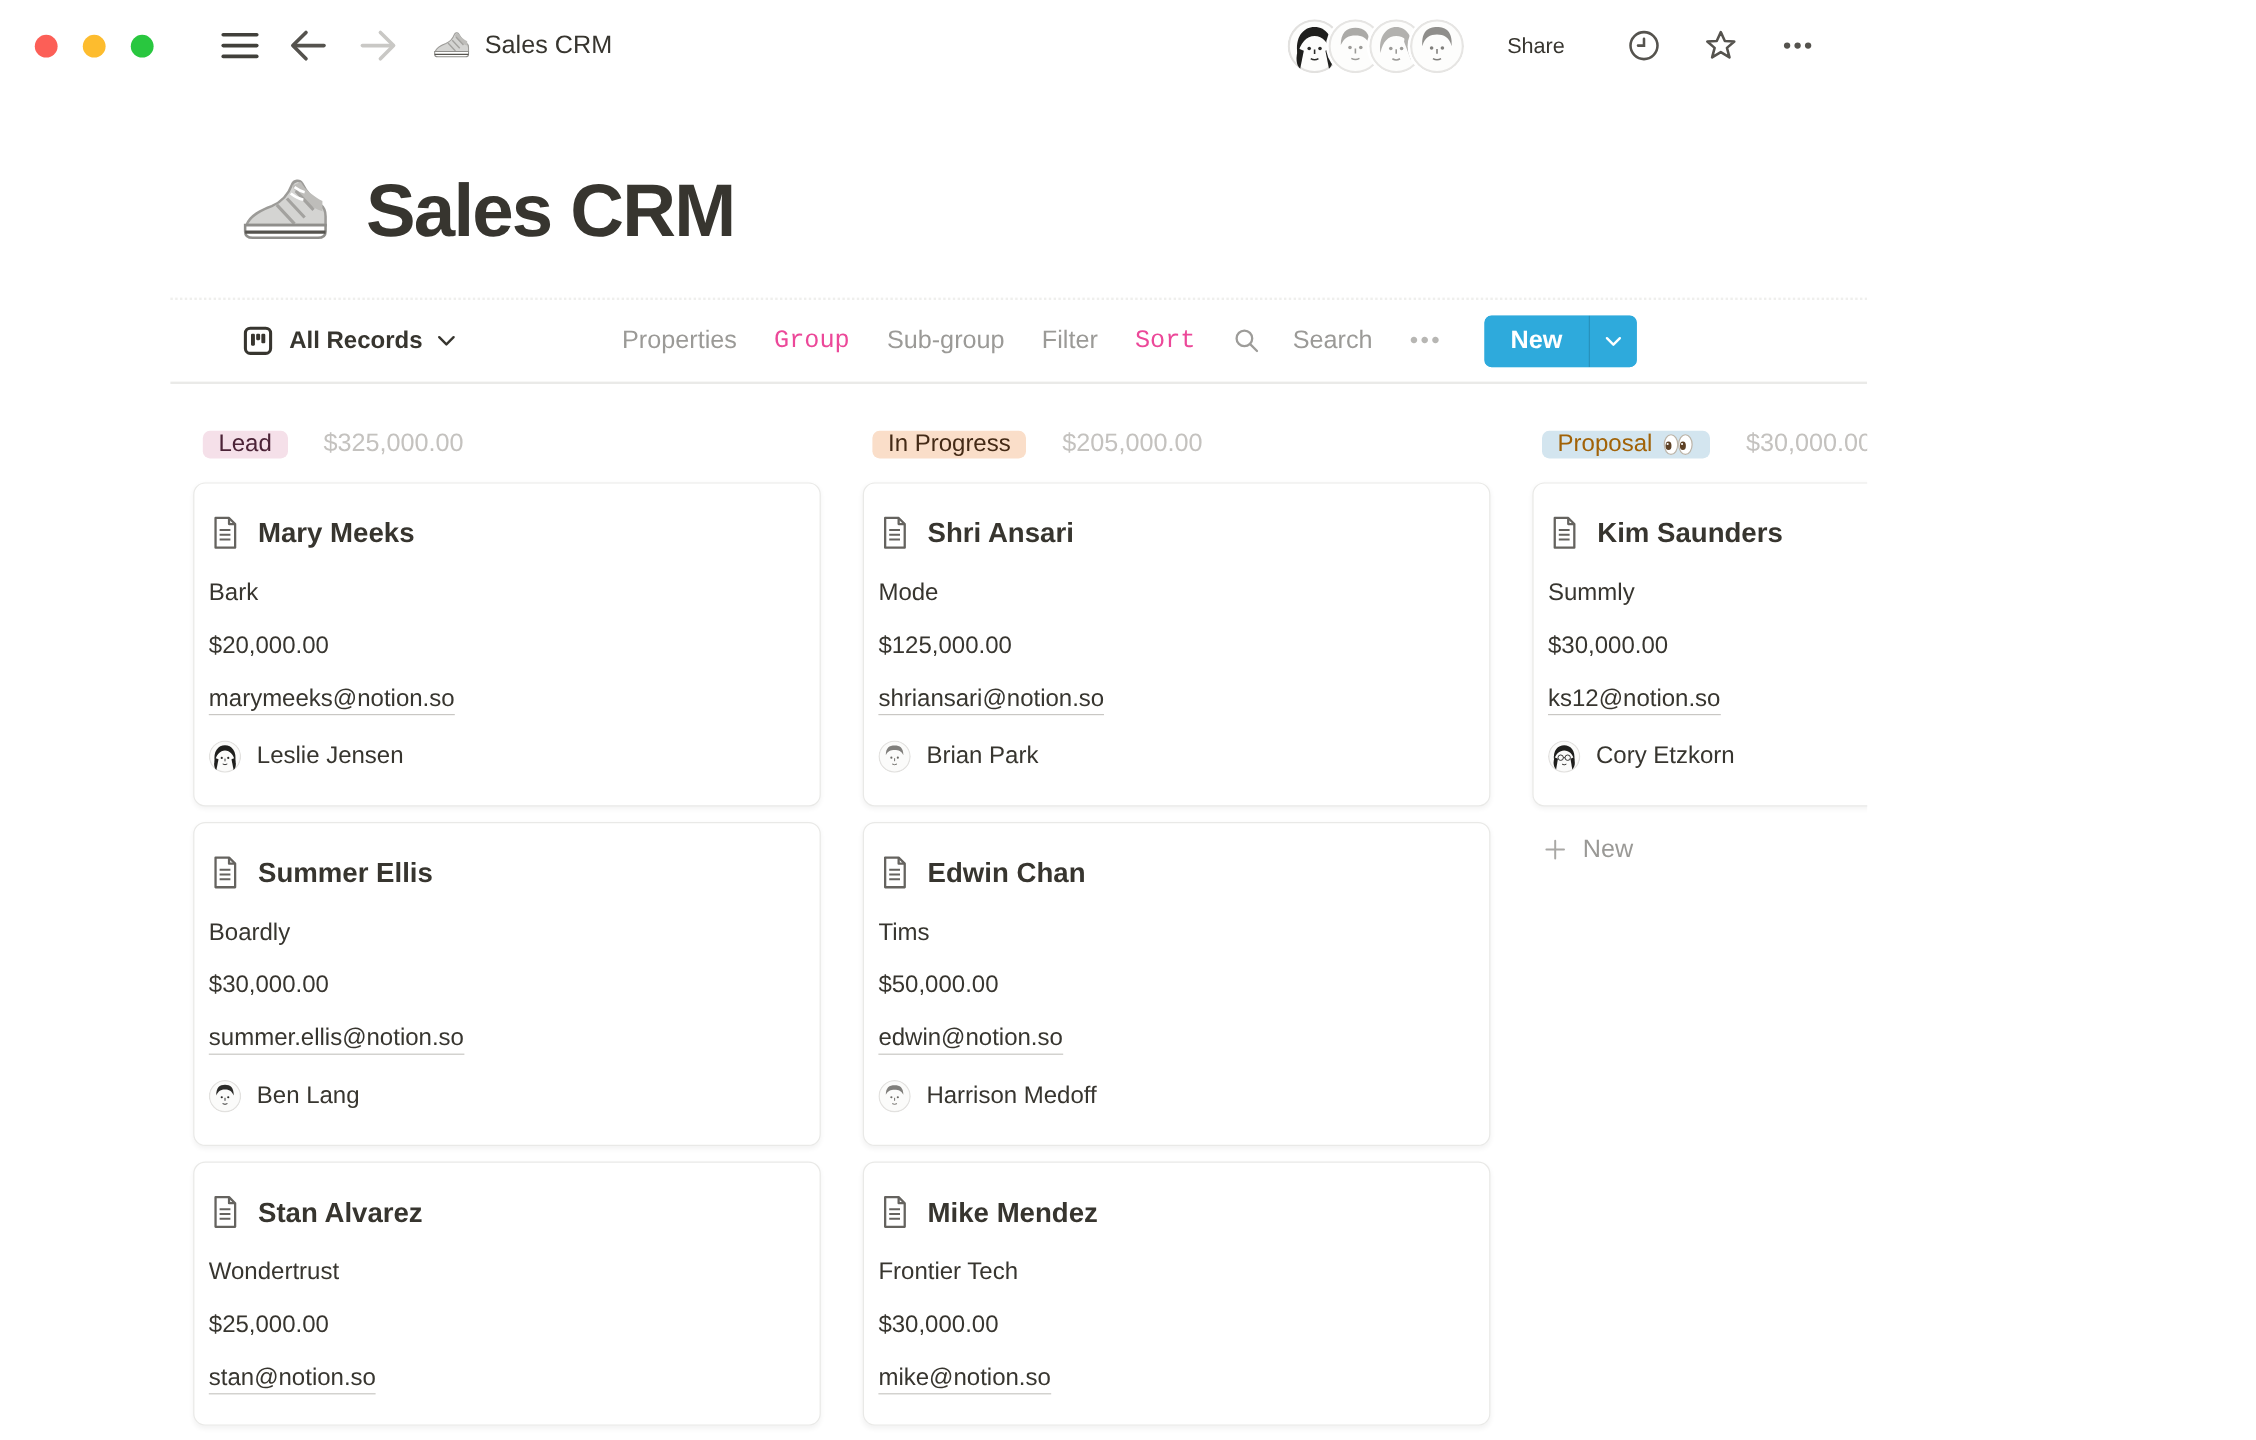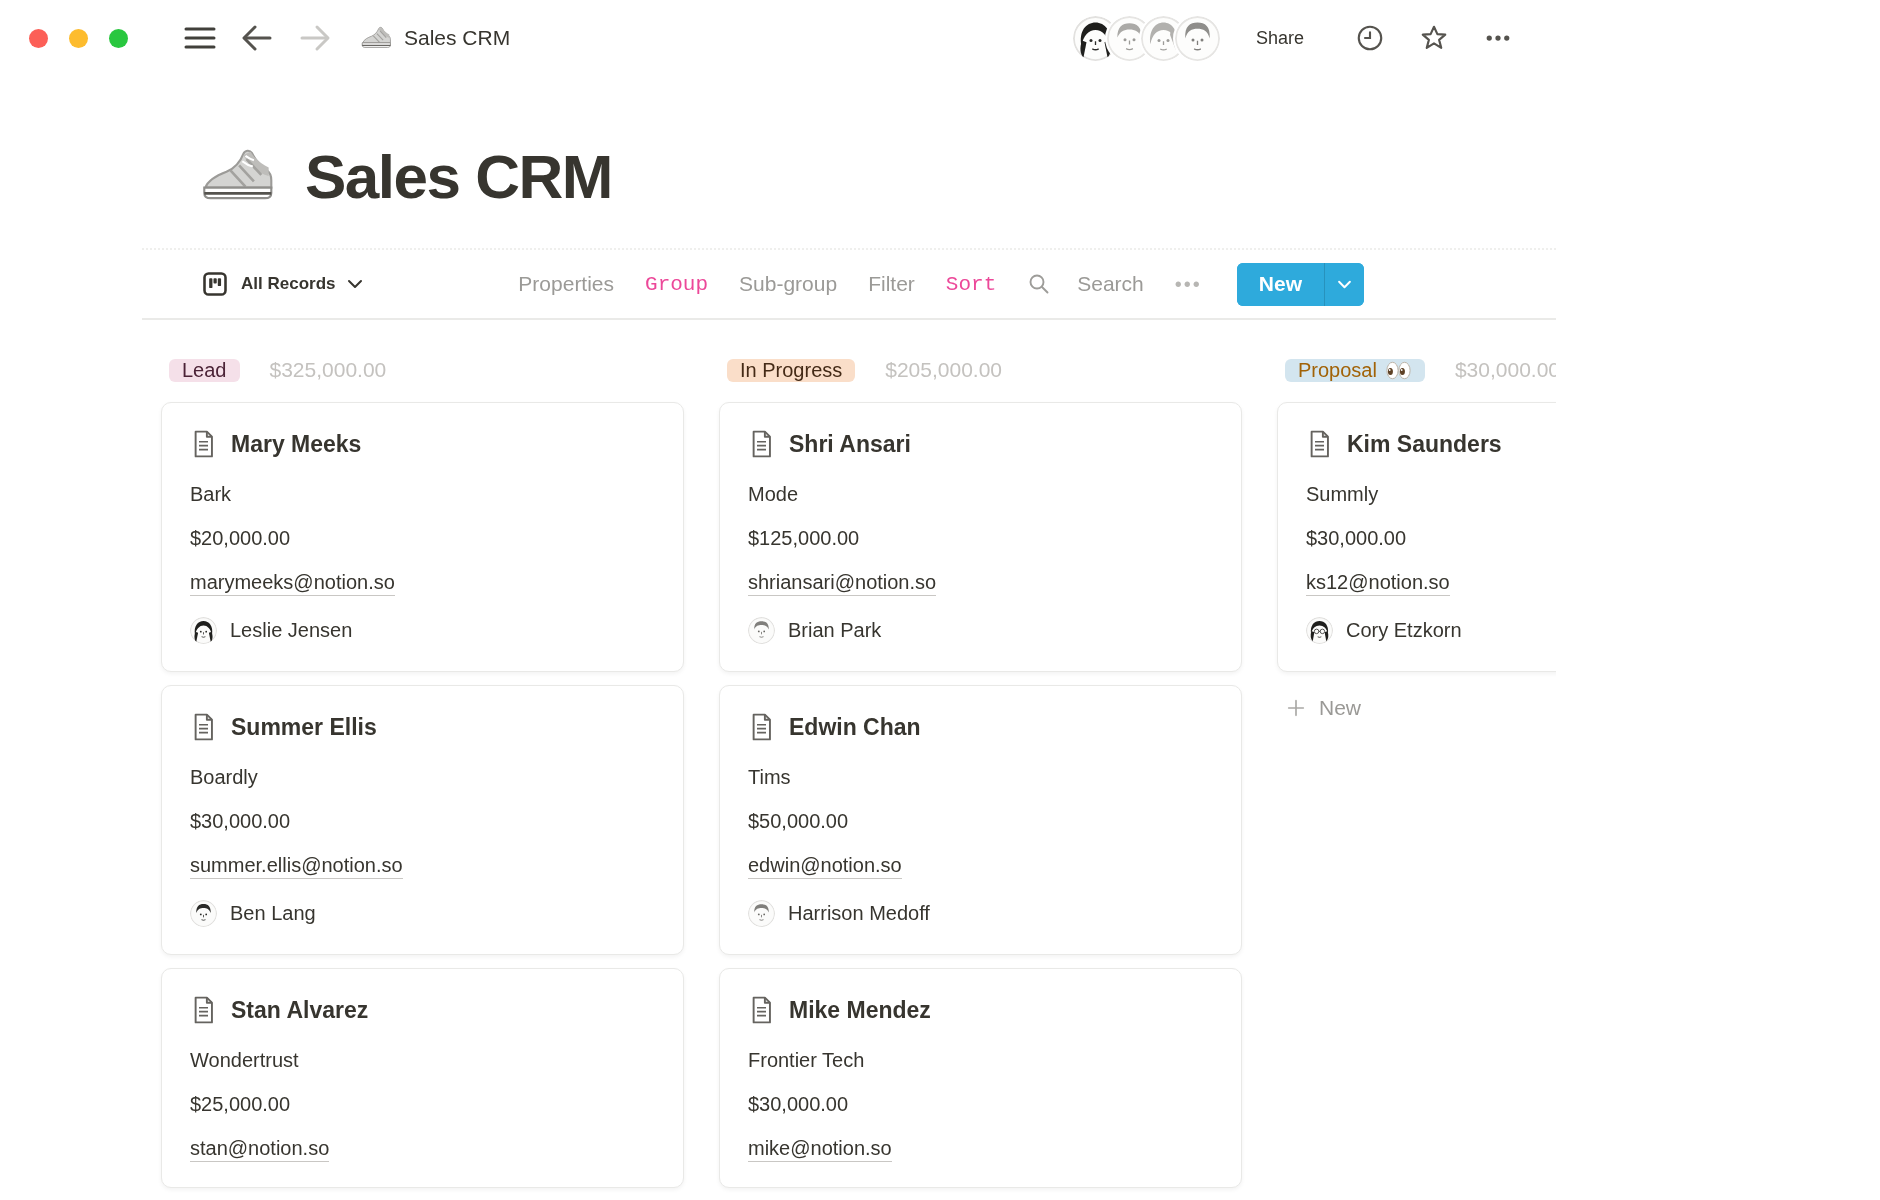--- a/index.html
+++ b/index.html
@@ -23,21 +23,21 @@
   .topbar .icon-only { margin:0 17px; }
 
   
   .page-title-row { margin:62px 0 0 199px; display:flex; align-items:center; gap:30px; }
   .page-title-row h1 { font-size:62px; font-weight:700; letter-spacing:-1.5px; color:#37352F; }
   .page-emoji { width:76px; height:76px; display:inline-flex; }
 
   
   .toolbar { margin:34px 0 0 142px; height:72px; display:flex; align-items:center; justify-content:space-between;
              padding:0 192px 0 59px; border-top:2px dotted #EFEFED; border-bottom:2px solid #EAEAE8; }
-  .view-switcher { display:flex; align-items:center; gap:12px; font-size:17px; font-weight:700; color:#37352F; cursor:pointer; background:none; border:none; }
+  .view-switcher { display:flex; align-items:center; gap:12px; font-size:20px; font-weight:700; color:#37352F; cursor:pointer; background:none; border:none; }
   .toolbar-right { display:flex; align-items:center; gap:31px; }
   .tb-link { background:none; border:none; font-size:21px; color:#9B9A97; cursor:pointer; font-family:inherit; }
   .tb-link.active { color:#ec4899;font-family:Liberation Mono, monospace; }
   .tb-search { display:flex; align-items:center; gap:26px; }
   .tb-dots { font-size:20px; letter-spacing:2px; color:#B7B6B3; }
   .new-split { display:flex; align-items:stretch; height:43px; border-radius:6px; overflow:hidden; background:#2EAADC; margin-left:4px; }
   .new-main { background:#2EAADC; color:#fff; border:none; font-size:21px; font-weight:600; padding:0 22px; cursor:pointer; font-family:inherit; }
   .new-chev { background:#2EAADC; border:none; border-left:1px solid rgba(0,0,0,0.14); width:40px; display:flex; align-items:center; justify-content:center; cursor:pointer; }
 
   
@@ -45,21 +45,21 @@
   .col { width:523px; flex:0 0 523px; }
   .col-head { display:flex; align-items:center; padding-left:8px; margin-bottom:20px; }
   .badge { display:inline-flex; align-items:center; gap:8px; font-size:20px; padding:0 13px; border-radius:6px; cursor:pointer; white-space:nowrap; }
   .badge.lead { background:#F5E0E9; color:#4C2337; }
   .badge.inprogress { background:#FADEC9; color:#442A16; }
   .badge.proposal { background:#D3E5EF; color:#a16207; }
   .badge.negotiation { background:#E8DEEE; color:#412454; padding-right:44px; }
   .col-sum { font-size:21px; color:#C4C2BF; margin-left:30px; }
 
   .card { background:#fff; border:1px solid #E9E9E7; border-radius:10px; box-shadow:0 2px 4px rgba(15,15,15,0.05);
-          padding:26px 28px; margin-bottom:13px; cursor:pointer; }
+          padding:26px 12px; margin-bottom:13px; cursor:pointer; }
   .card-title { display:flex; align-items:center; gap:14px; font-size:23px; font-weight:600; color:#37352F; line-height:30px; margin-bottom:22px; }
   .card-prop { font-size:20px; color:#37352F; line-height:26px; margin-top:18px; }
   .card-email a { color:#37352F; text-decoration:none; border-bottom:1.5px solid #C9C7C4; padding-bottom:2px; }
   .card-person { display:flex; align-items:center; gap:13px; margin-top:20px; font-size:20px; color:#37352F; line-height:30px; }
   .card-person svg { width:27px; height:27px; border-radius:50%; }
 
   .col-newrow { display:flex; align-items:center; gap:12px; font-size:21px; color:#9A9996; margin:24px 0 0 8px; background:none; border:none; cursor:pointer; font-family:inherit; }
   .col-add { background:none; border:none; cursor:pointer; margin:26px 0 0 14px; }
 </style>
 </head>

